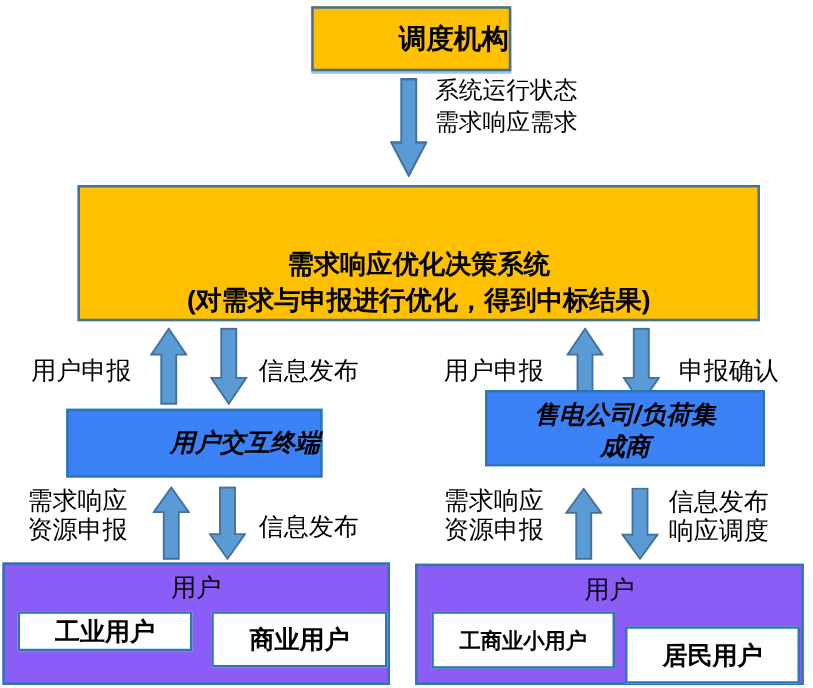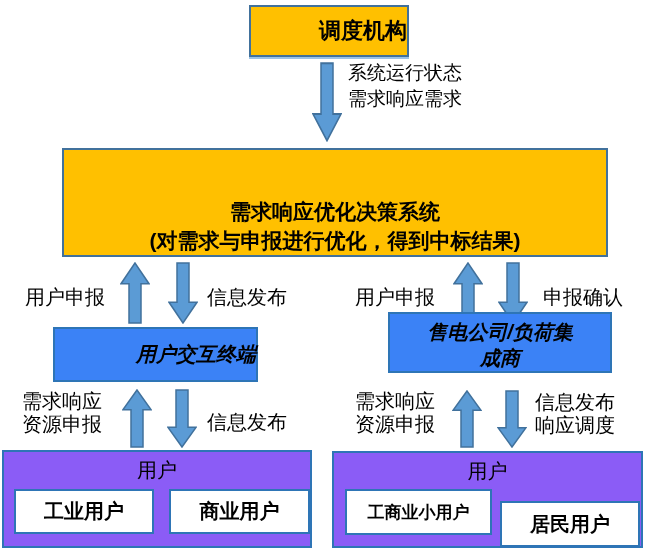--- a/index.html
+++ b/index.html
@@ -40,21 +40,21 @@
   #edge-r1-down{left:543px;top:286px;}
   #aggregator-box{left:388px;top:312px;width:224px;height:61px;flex-direction:column;font-weight:bold;font-size:20px;line-height:26px;}
   #arrow-r2-up{left:452px;top:390px;width:30px;height:58px;}
   #arrow-r2-down{left:497px;top:390px;width:30px;height:58px;}
   #edge-r2-up{left:355px;top:390px;}
   #edge-r2-down{left:535px;top:391px;}
   #users-right-box{left:332px;top:451px;width:311px;height:97px;}
   .users-box{background:#8b5cf6;border:2px solid var(--white-border,#2E75B6);position:absolute;box-sizing:border-box;}
   .users-title{position:absolute;top:5px;left:0;right:0;text-align:center;font-size:20px;font-weight:normal;}
   .users-child{position:absolute;box-sizing:border-box;background:#fff;border:2px solid var(--white-border,#2E75B6);display:flex;align-items:center;justify-content:center;}
-  #users-left-c1{left:10px;top:37px;width:140px;height:45px;}
+  #users-left-c1{left:10px;top:37px;width:140px;height:32px;}
   #users-left-c2{left:165px;top:37px;width:141px;height:45px;}
   #users-right-c1{left:11px;top:36px;width:147px;height:46px;}
   #users-right-c2{left:166px;top:48px;width:140px;height:46px;text-align:right;}
 </style>
 </head>
 <body>
 
 <div id="canvas">
 
   <div class="box orange b-22" id="dispatch-box">

